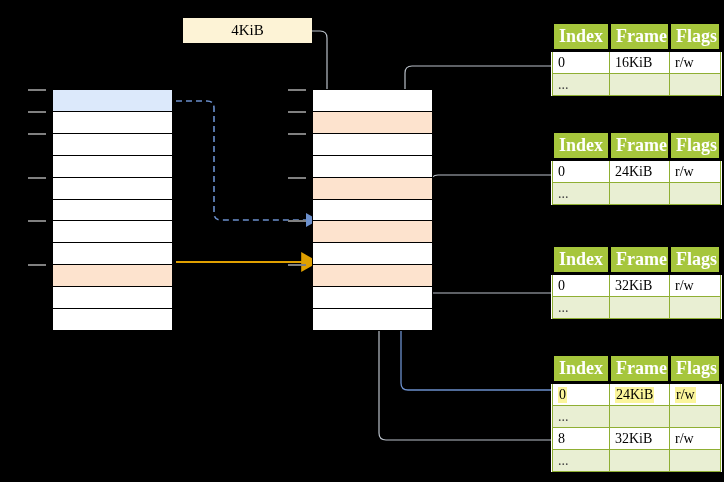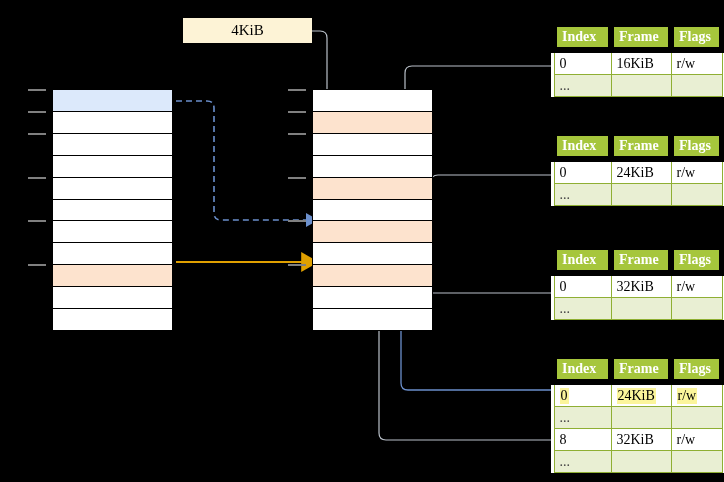--- a/index.html
+++ b/index.html
@@ -19,22 +19,22 @@
   .memcell.orange{background:#fde3ce;}
 
   
   .chip{background:#fdf3d6;border:none;display:flex;align-items:center;
         justify-content:center;font-size:15px;color:#000;box-sizing:border-box;}
 
   
   .ptable{position:absolute;border-collapse:collapse;table-layout:fixed;
           background:#fff;font-size:14px;}
   .ptable th{background:#a6c63c;color:#ffffff;font-weight:bold;
-             border:6px solid #000000;padding:2px 5px;text-align:left;
-             font-size:14px;white-space:nowrap;}
+             border:3px solid #000000;padding:2px 5px;text-align:left;
+             font-size:18px;white-space:nowrap;}
   .ptable td{border:1px solid #8faf33;padding:1px 5px;text-align:left;
              background:#ffffff;height:19px;white-space:nowrap;}
   .ptable tr.ellipsis td{background:#e9efd3;color:#444;}
   .ptable td .hl{background:#fbf59b;display:inline-block;padding:0 1px;}
   .ptable col.c-index{width:57px;}
   .ptable col.c-frame{width:60px;}
   .ptable col.c-flags{width:51px;}
 </style>
 </head>
 <body>

